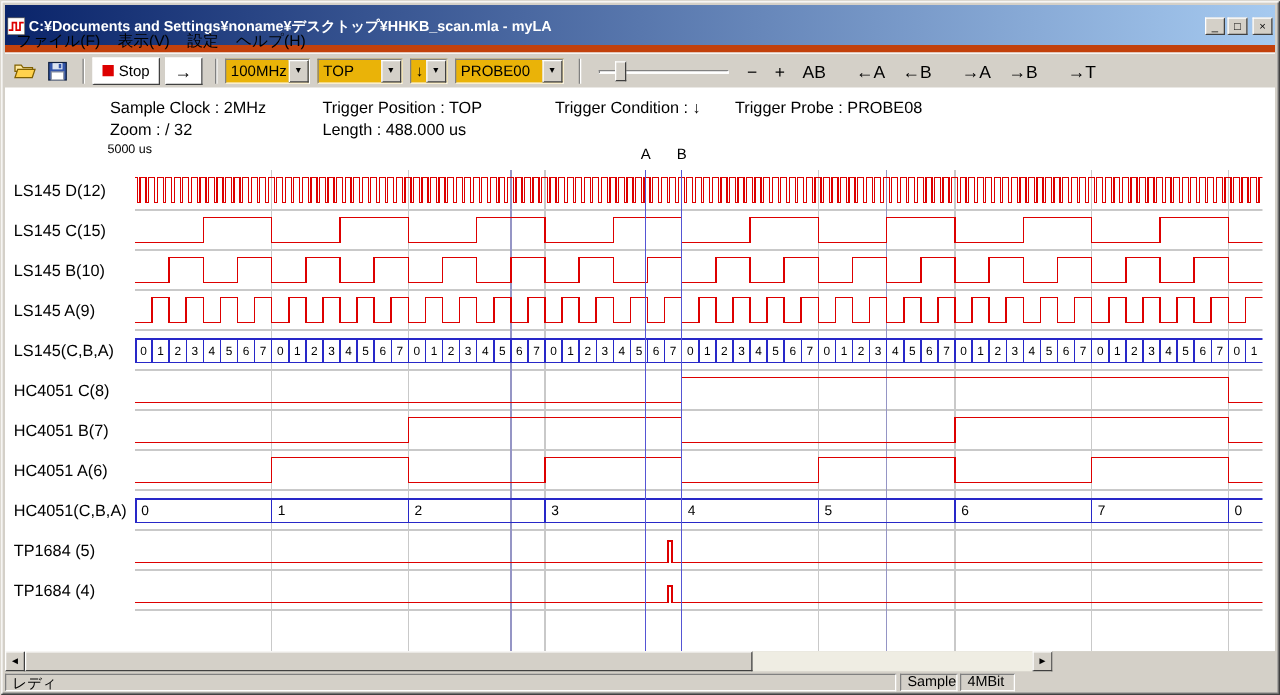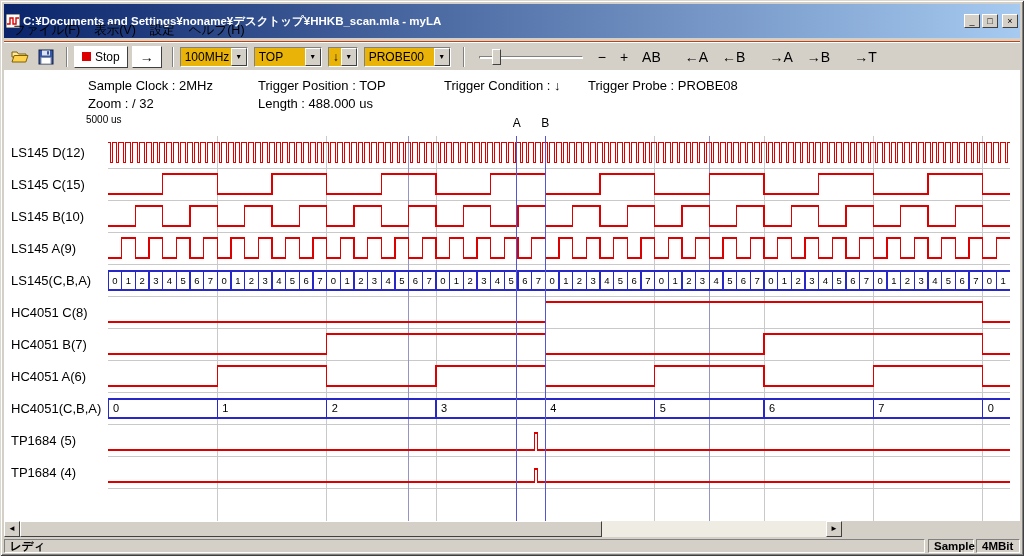--- a/index.html
+++ b/index.html
@@ -17,22 +17,22 @@
   .app-icon{width:14px;height:14px;margin-right:3px;flex:0 0 auto;}
   .title-text{flex:1;color:#fff;font-size:11.5px;font-weight:bold;white-space:nowrap;overflow:hidden;}
   .win-btns{display:flex;gap:2px;flex:0 0 auto;}
   .wbtn{width:16px;height:14px;background:#d4d0c8;padding:0;margin:0;
     border:1px solid;border-color:#fff #404040 #404040 #fff;
     font-family:"Liberation Sans",sans-serif;font-size:9px;line-height:9px;
     display:flex;align-items:center;justify-content:center;cursor:default;}
   .wbtn.close{margin-left:2px;}
   
   .menubar{position:absolute;left:4px;top:23px;right:4px;height:19px;
-    display:flex;align-items:flex-end;font-size:12.5px;padding-left:2px;
-    border-bottom:1px solid #c2410c;}
+    display:flex;align-items:flex-start;font-size:12.5px;padding-left:2px;
+    border-bottom:6px solid #c2410c;}
   .menu-item{padding:2px 7px;cursor:default;}
   
   .toolbar{position:absolute;left:4px;top:42px;right:4px;height:28px;
     display:flex;align-items:center;padding:0 4px;border-top:1px solid #fff;}
   .tb-icon{width:24px;height:22px;background:transparent;border:1px solid transparent;
     display:flex;align-items:center;justify-content:center;padding:0;margin-right:2px;}
   .tb-sep{width:2px;height:20px;border-left:1px solid #808080;border-right:1px solid #fff;margin:0 6px;}
   .tb-btn{height:22px;background:#ffffff;border:1px solid;border-color:#fff #404040 #404040 #fff;
     display:flex;align-items:center;gap:4px;padding:0 7px;margin-right:4px;
     font-family:"Liberation Sans",sans-serif;font-size:12px;cursor:default;}
@@ -67,22 +67,22 @@
   .sb-btn{position:absolute;top:0;width:16px;height:16px;background:#d4d0c8;padding:0;
     border:1px solid;border-color:#fff #404040 #404040 #fff;
     font-family:"Liberation Sans",sans-serif;font-size:8px;line-height:8px;
     display:flex;align-items:center;justify-content:center;}
   .sb-left{left:0;}
   .sb-right{right:0;}
   .sb-thumb{position:absolute;left:16px;top:0;width:582px;height:16px;background:#d4d0c8;
     border:1px solid;border-color:#fff #404040 #404040 #fff;}
   .hscroll-filler{position:absolute;left:842px;top:521px;width:178px;height:16px;background:#d4d0c8;}
   
-  .statusbar{position:absolute;left:4px;top:539px;width:1016px;height:14px;
-    display:flex;align-items:stretch;font-size:11.5px;font-weight:bold;}
+  .statusbar{position:absolute;left:4px;top:539px;width:808px;height:14px;
+    display:flex;align-items:stretch;font-size:11.5px;}
   .sb-panel{border:1px solid;border-color:#808080 #fff #fff #808080;
     display:flex;align-items:center;padding:0 5px;white-space:nowrap;}
   .sb-msg{flex:1;margin-right:3px;}
   .sb-online{width:46px;margin-right:2px;}
   .sb-mem{width:44px;}
 </style>
 </head>
 <body>
 
 <div class="window">

